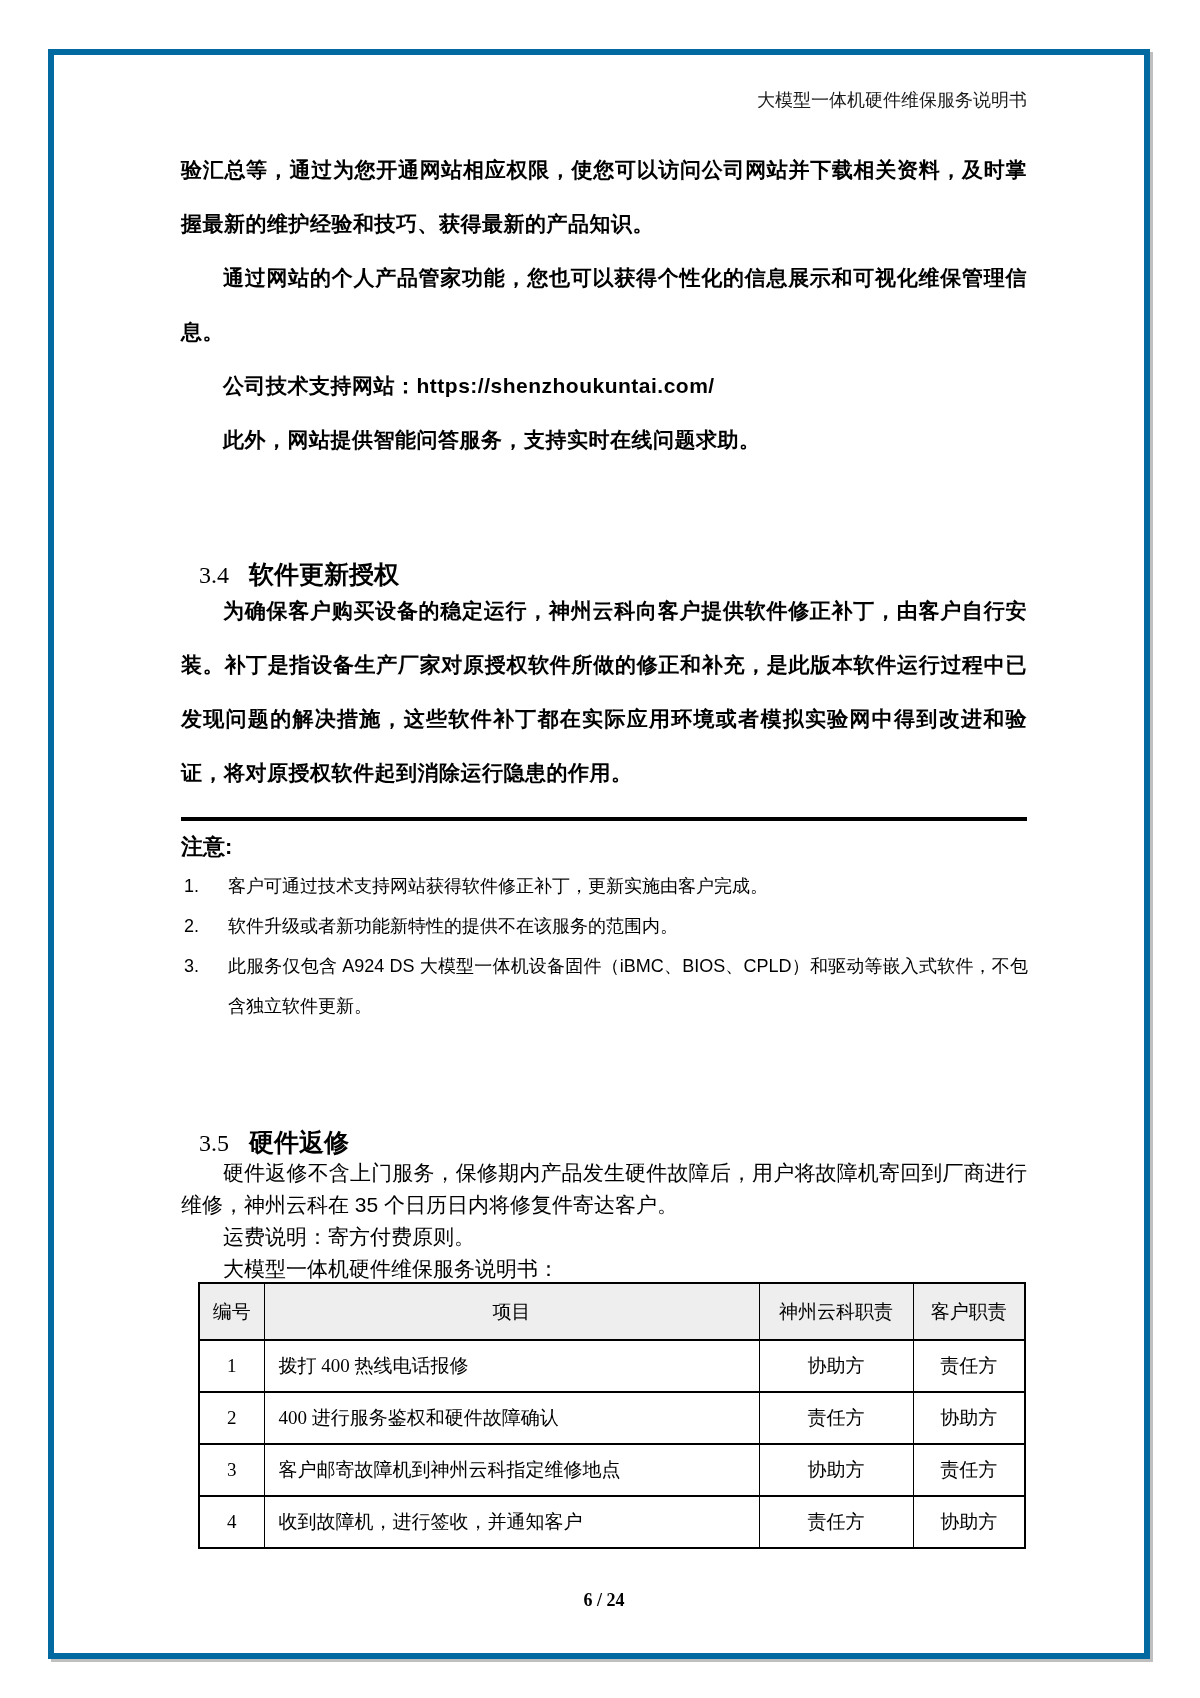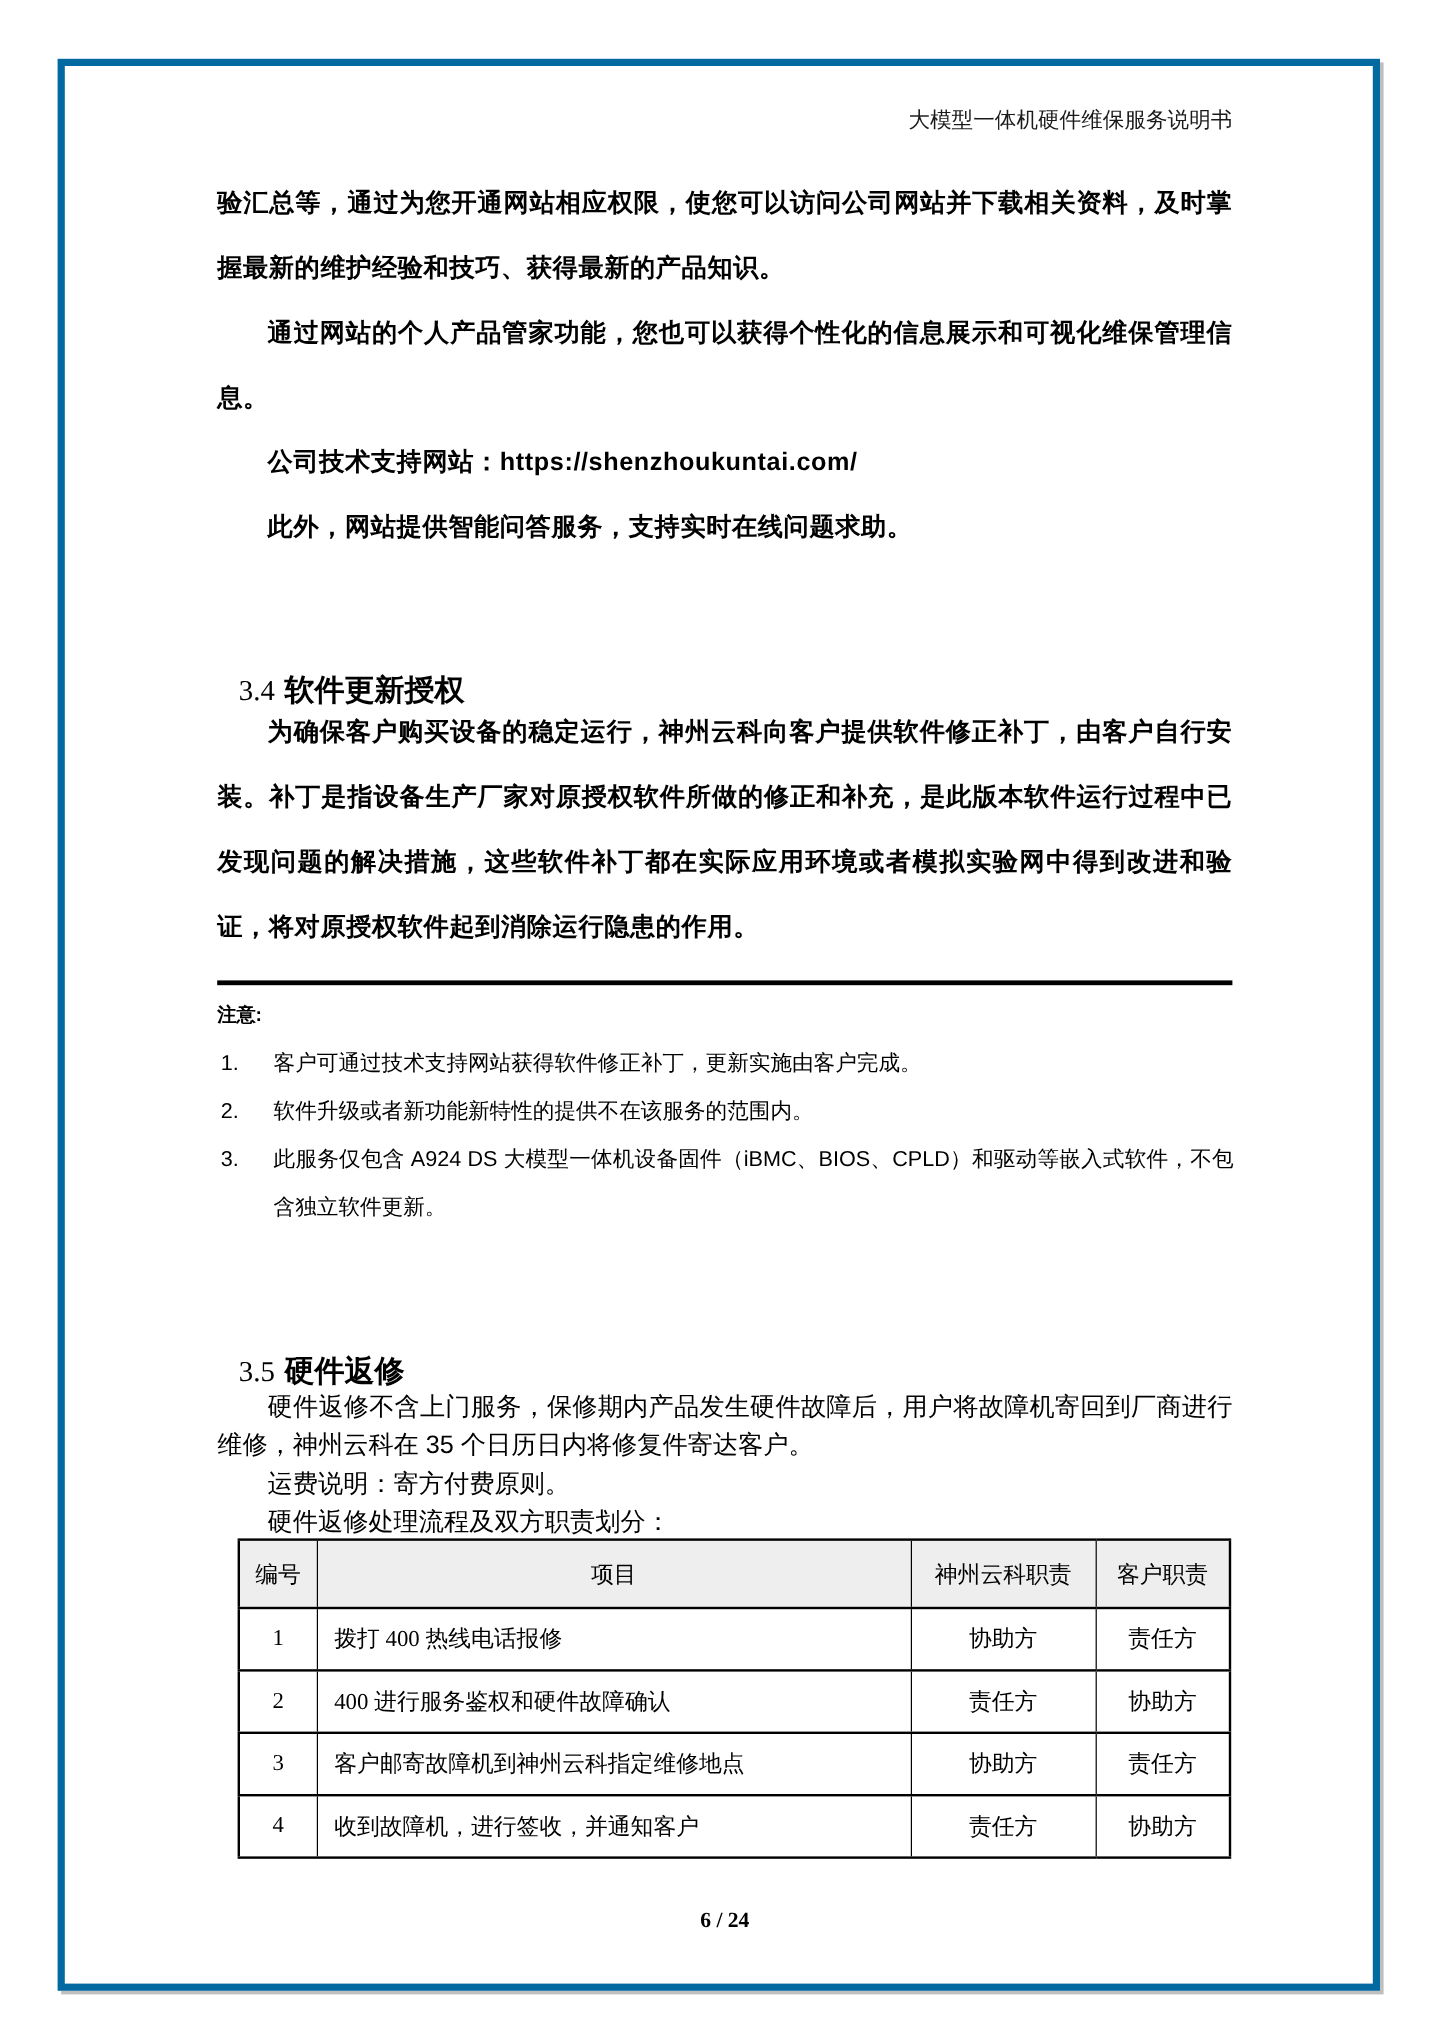--- a/index.html
+++ b/index.html
@@ -35,32 +35,32 @@
   
   .sec-heading{
     position:absolute;left:145px;white-space:nowrap;
   }
   .sec-num{
     font-family:"Liberation Serif","DejaVu Serif",serif;
     font-size:24px;font-weight:400;
   }
   .sec-title{
     font-family:"Liberation Sans","DejaVu Sans",sans-serif;
-    font-size:25px;font-weight:700;margin-left:8px;
+    font-size:25px;font-weight:700;margin-left:20px;
   }
   #heading-3-4{top:503px;}
   #heading-3-5{top:1071px;}
   
   .note-rule{
     position:absolute;left:127px;top:762px;width:846px;height:4px;
     background:#000;
   }
   .note-label{
     position:absolute;left:127px;top:779px;
-    font-size:16px;font-weight:700;line-height:26px;
+    font-size:22px;font-weight:700;line-height:26px;
   }
   .note-list{
     position:absolute;left:130px;top:811px;width:844px;
     font-size:18px;line-height:40px;font-weight:400;
   }
   .note-item{display:flex;}
   .note-marker{flex:0 0 44px;}
   .note-text{flex:1;text-align:justify;}
   
   .body-serif{
@@ -140,21 +140,21 @@
     </div>
   </div>
 
   <div id="heading-3-5" class="sec-heading">
     <span class="sec-num">3.5</span><span class="sec-title">硬件返修</span>
   </div>
 
   <div class="body-serif">
     <p class="p-indent">硬件返修不含上门服务，保修期内产品发生硬件故障后，用户将故障机寄回到厂商进行维修，神州云科在 35 个日历日内将修复件寄达客户。</p>
     <p class="p-indent">运费说明：寄方付费原则。</p>
-    <p class="p-indent">硬件返修处理流程及双方职责划分：</p>
+    <p class="p-indent">大模型一体机硬件维保服务说明书：</p>
   </div>
 
   <table class="resp-table">
     <colgroup>
         <col class="c-no">
         <col class="c-item">
         <col class="c-vendor">
         <col class="c-cust">
       </colgroup>
     <thead>

